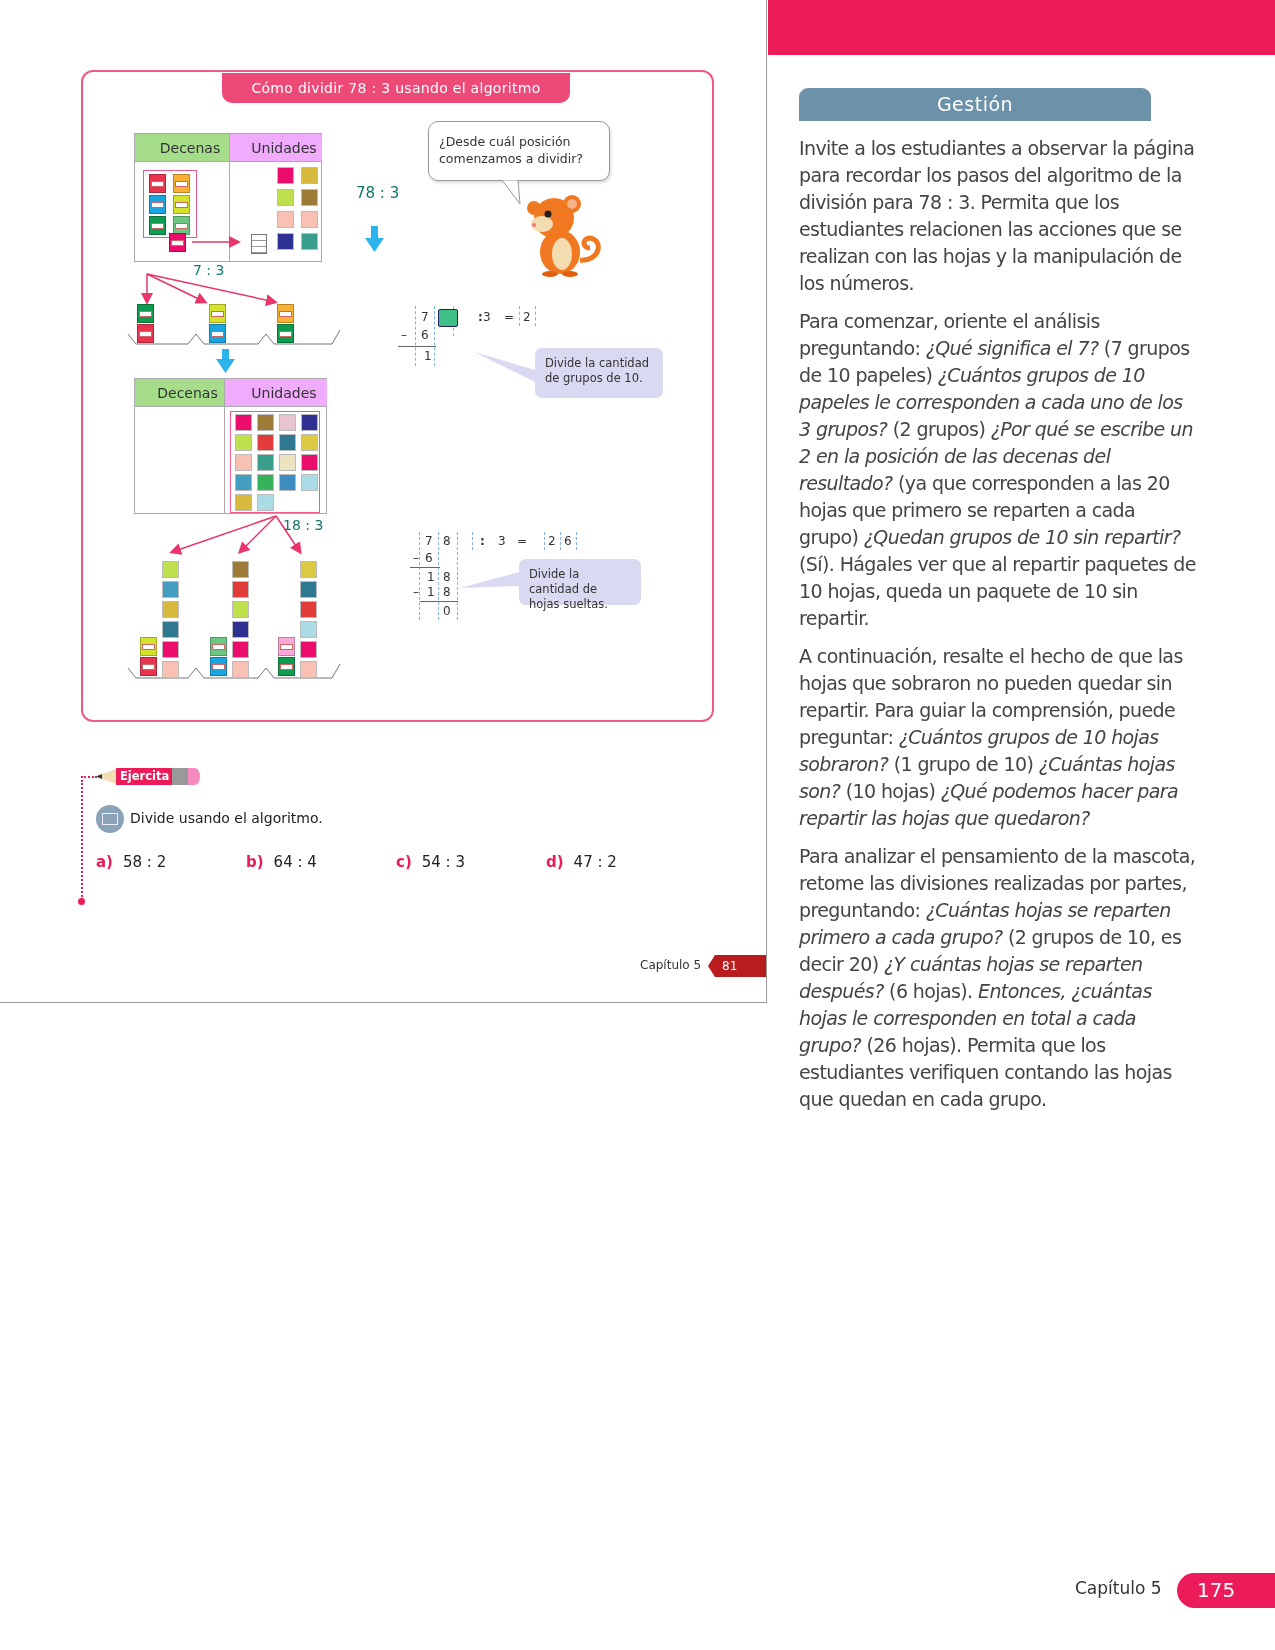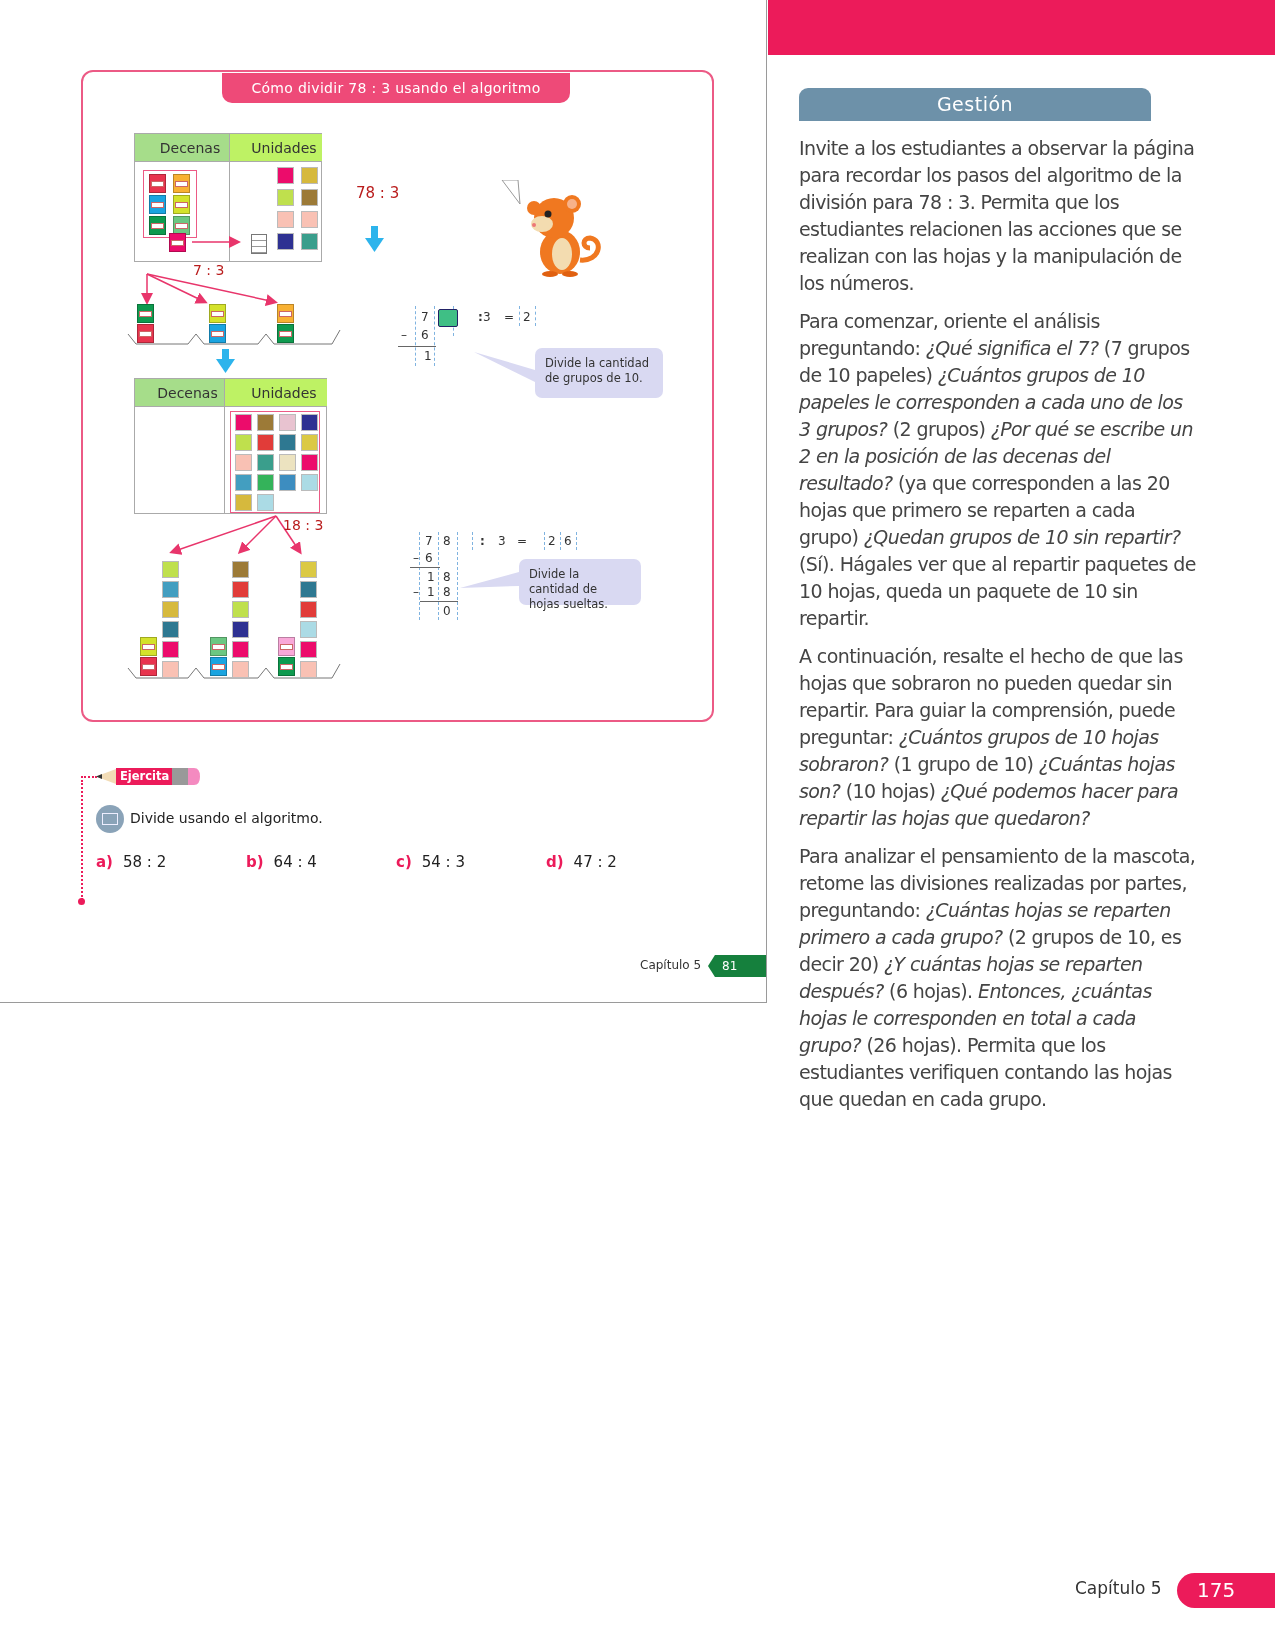--- a/index.html
+++ b/index.html
@@ -5,41 +5,41 @@
   html,body{margin:0;padding:0;}
   body{width:1275px;height:1650px;position:relative;background:#fff;font-family:"DejaVu Sans",sans-serif;overflow:hidden;}
   .abs{position:absolute;}
   
   #left-page{left:0;top:0;width:767px;height:1003px;border-right:1.5px solid #9a9a9a;border-bottom:1.5px solid #9a9a9a;box-sizing:border-box;background:#fff;}
   #frame{left:81px;top:70px;width:633px;height:652px;border:2px solid #ec5a85;border-radius:12px;box-sizing:border-box;}
   #frame-title{left:222px;top:73px;width:348px;height:30px;background:#ee4a78;color:#fff;border-radius:0 0 10px 10px;font-size:14px;text-align:center;line-height:30px;letter-spacing:.3px;}
   .pv-table{position:absolute;border:1px solid #aaa;box-sizing:border-box;background:#fff;}
   .pv-head{position:absolute;top:0;height:28px;line-height:28px;text-align:center;font-size:14px;color:#333;border-bottom:1px solid #aaa;box-sizing:border-box;padding-left:16px;}
   .pv-dec{background:#a6dd8a;left:0;border-right:1px solid #aaa;}
-  .pv-uni{background:#bef264;}
+  .pv-uni{background:#f0abfc;}
   .pv-divider{position:absolute;top:28px;bottom:0;width:1px;background:#aaa;}
   .sq{position:absolute;width:17px;height:17px;border:1px solid #bbb;box-sizing:border-box;}
   .pack{position:absolute;width:17px;height:19px;box-sizing:border-box;border:1px solid rgba(0,0,0,.25);}
   .pack::after{content:"";position:absolute;left:1px;right:1px;top:6px;height:6px;background:#fff;border:1px solid #c66;box-sizing:border-box;}
-  .math{position:absolute;font-size:15px;color:#b91c1c;}
+  .math{position:absolute;font-size:15px;color:#0f766e;}
   .small{font-size:12px;color:#333;}
   .callout{position:absolute;background:#d9d9f2;border-radius:7px;font-size:11.5px;color:#333;padding:8px 10px;box-sizing:border-box;line-height:15px;}
   .dline{position:absolute;border-left:1px dashed #7fb3e0;}
   .hline{position:absolute;height:1px;background:#666;}
   
   #top-band{left:768px;top:0;width:507px;height:55px;background:#ec1b5a;}
   #gestion{left:799px;top:88px;width:352px;height:33px;background:#6d91a9;border-radius:9px 9px 0 0;color:#fff;font-size:19px;text-align:center;line-height:33px;letter-spacing:.5px;}
   #notes{left:799px;top:135px;width:400px;font-family:"DejaVu Sans",sans-serif;font-size:19px;line-height:27px;color:#444;letter-spacing:-0.6px;}
   #notes p{margin:0 0 11px 0;}
   #notes i{font-style:italic;}
   #notes b{font-weight:bold;color:#333;}
   #foot-right-label{left:1075px;top:1578px;font-size:17px;color:#333;}
   #foot-right-pill{left:1177px;top:1573px;width:98px;height:35px;background:#ec1b5a;border-radius:18px 0 0 18px;color:#fff;font-size:20px;line-height:35px;padding-left:20px;box-sizing:border-box;}
   #foot-left-label{left:640px;top:958px;font-size:12px;color:#333;}
-  #foot-left-tag{left:708px;top:955px;width:58px;height:22px;background:#15803d;color:#fff;font-size:12px;line-height:22px;padding-left:14px;box-sizing:border-box;clip-path:polygon(12% 0,100% 0,100% 100%,12% 100%,0 50%);}
+  #foot-left-tag{left:708px;top:955px;width:58px;height:22px;background:#b91c1c;color:#fff;font-size:12px;line-height:22px;padding-left:14px;box-sizing:border-box;clip-path:polygon(12% 0,100% 0,100% 100%,12% 100%,0 50%);}
 </style>
 </head>
 <body>
 
 <div id="left-page" class="abs">
 
   <div id="frame" class="abs"></div>
   <div id="frame-title" class="abs">Cómo dividir 78 : 3 usando el algoritmo</div>
 
   <div class="pv-table" style="left:134px;top:133px;width:188px;height:129px;">
@@ -94,20 +94,21 @@
 
     <path d="M128,668 L136,678 L188,678 L196,668 M196,668 L204,678 L258,678 L266,668 M266,668 L274,678 L332,678 L340,664" fill="none" stroke="#777" stroke-width="1"></path>
 
     <path d="M474,352 L535,370 L535,382 z" fill="#d9d9f2"></path>
     <path d="M460,588 L519,572 L519,586 z" fill="#d9d9f2"></path>
   </svg>
 
   <div class="math" style="left:356px;top:184px;">78 : 3</div>
   <div class="math" style="left:193px;top:262px;font-size:14px;">7 : 3</div>
 
+  <div class="abs" style="left:428px;top:121px;width:182px;height:60px;border:1px solid #999;border-radius:10px;background:#fff;box-shadow:1px 2px 3px rgba(0,0,0,.15);font-size:12.5px;color:#333;padding:11px 10px;box-sizing:border-box;line-height:17px;">¿Desde cuál posición comenzamos a dividir?</div>
   <svg class="abs" style="left:500px;top:180px;" width="24" height="26">
       <path d="M2,0 L18,0 L20,24 z" fill="#fff" stroke="#999"></path>
     </svg>
 
   <svg class="abs" style="left:520px;top:190px;" width="88" height="88">
     <path d="M60,70 C80,72 84,50 70,48 C62,48 62,58 70,58" fill="none" stroke="#f07820" stroke-width="5"></path>
     <ellipse cx="40" cy="62" rx="20" ry="22" fill="#f07820"></ellipse>
     <ellipse cx="42" cy="64" rx="10" ry="16" fill="#f3dcb0"></ellipse>
     <circle cx="34" cy="28" r="20" fill="#f07820"></circle>
     <circle cx="52" cy="14" r="9" fill="#f07820"></circle>

